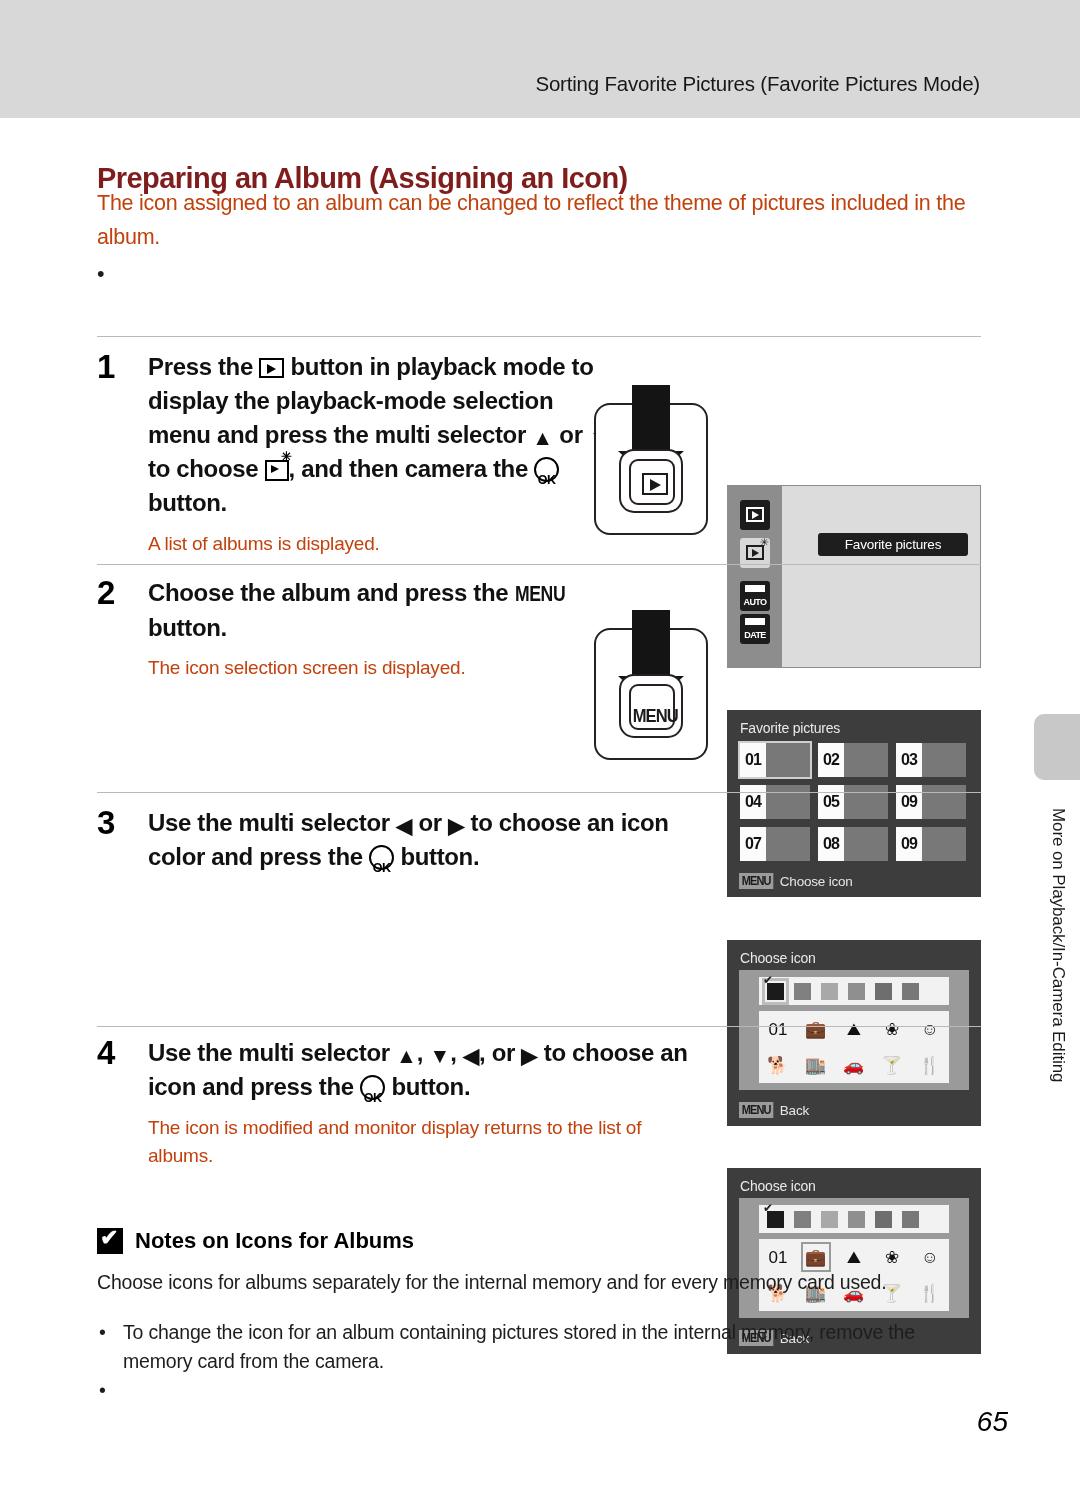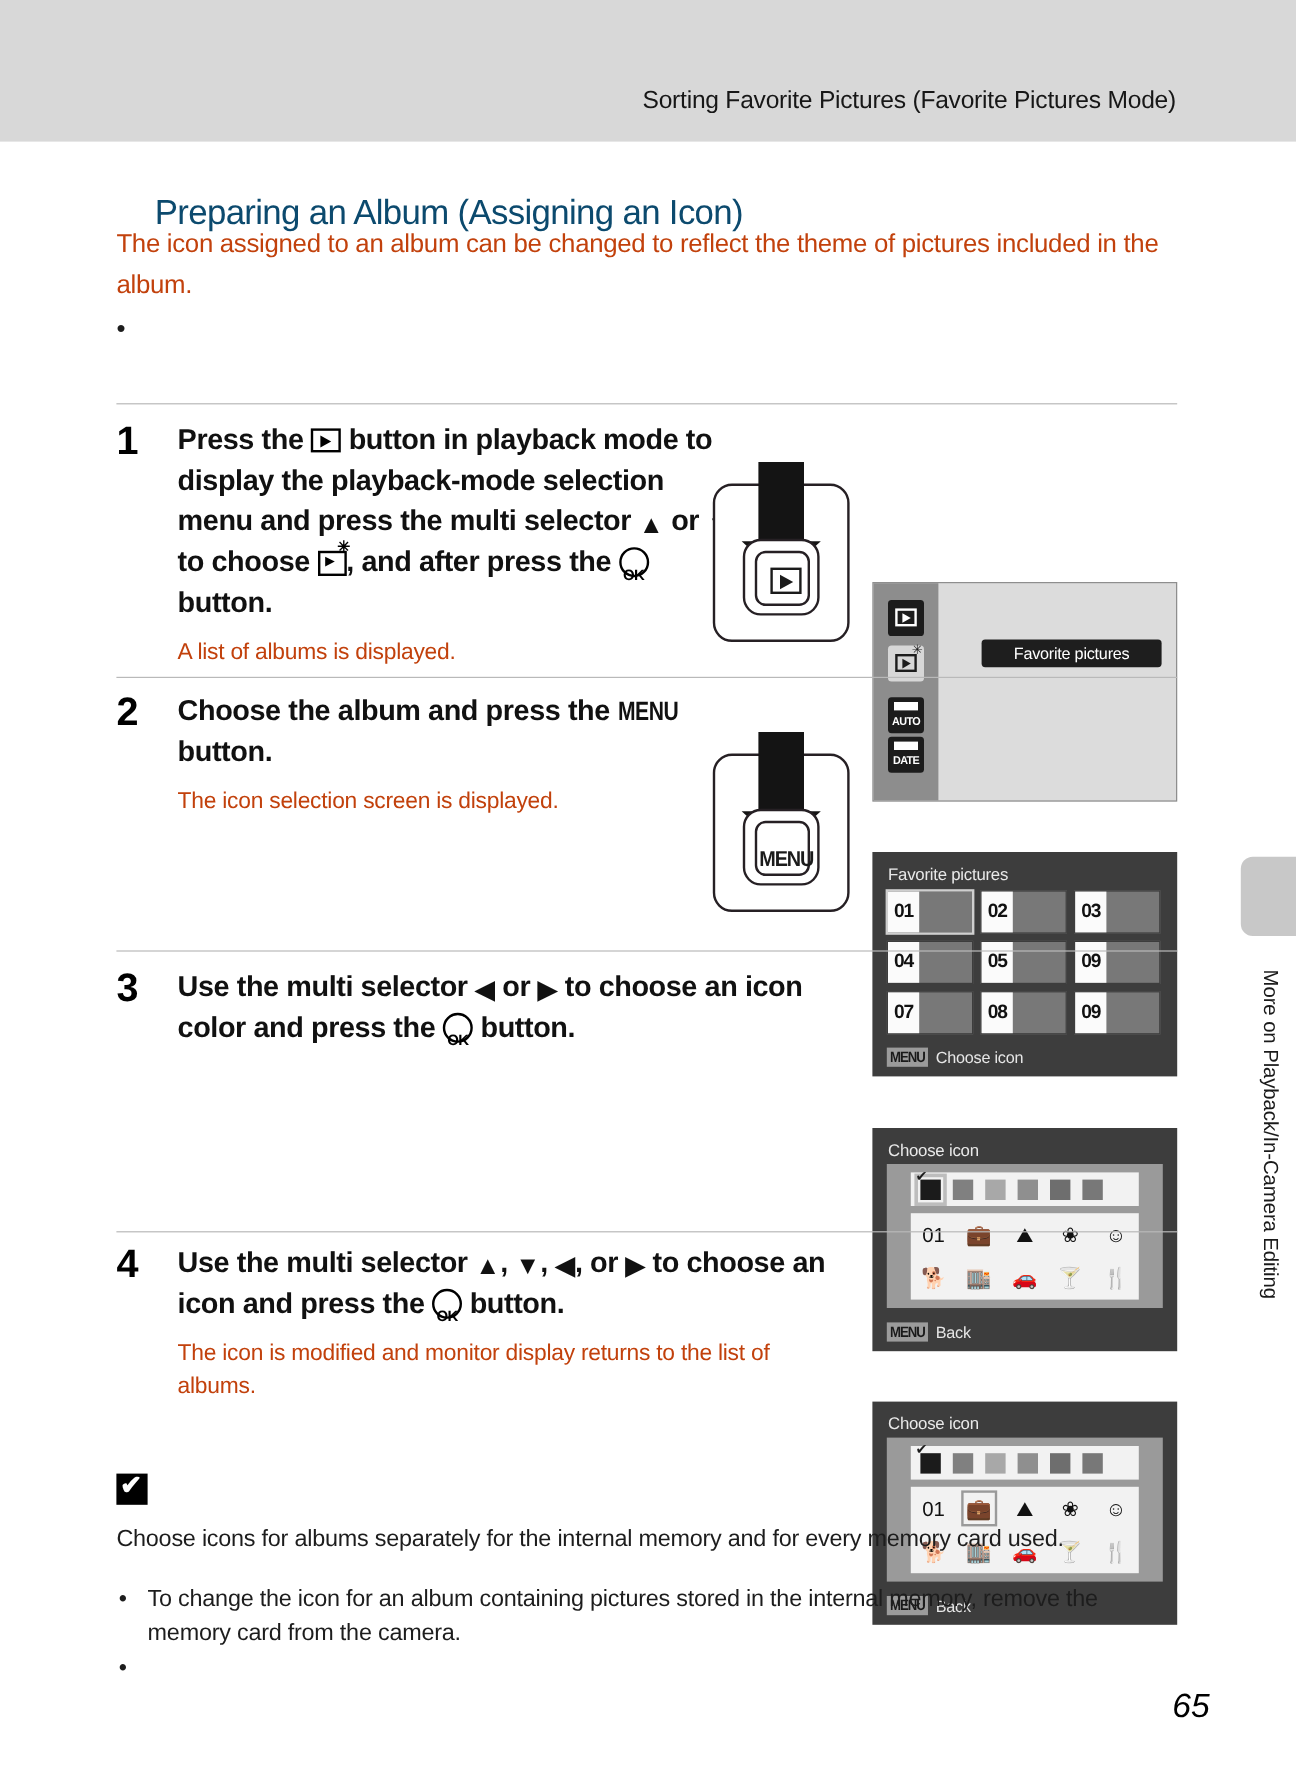--- a/index.html
+++ b/index.html
@@ -23,23 +23,22 @@
     position: absolute; right: 100px; top: 72px;
     font-size: 20.5px; letter-spacing: -0.2px;
     color: #171717; white-space: nowrap;
   }
 
   
   .page { position: absolute; left: 0; top: 118px; width: 1080px; }
 
   .h1 {
     position: absolute; left: 97px; top: 25px;
-    font-size: 29px; font-weight: normal; letter-spacing: -0.55px;
-    color: #0c4a6e;
-    margin-left: 32px;
+    font-size: 29px; font-weight: bold; letter-spacing: -0.55px;
+    color: #7f1d1d;
   }
   .intro {
     position: absolute; left: 97px; top: 68px; width: 880px;
     font-size: 21.5px; line-height: 34px; color: #c2410c;
     letter-spacing: -0.25px;
   }
   .intro-bullet {
     position: absolute; left: 97px; top: 140px; width: 890px;
     font-size: 21.5px; line-height: 32px; color: #1d1d1d;
     letter-spacing: -0.25px;
@@ -349,21 +348,21 @@
 
   <div class="intro-bullet">
     <span class="dot">•</span>
   </div>
 
   <hr class="rule" style="top:218px">
 
   <div class="step" style="top:232px">
     <div class="step-num">1</div>
     <div class="step-body" style="width:470px">
-      <span>Press the </span><span class="gl gl-play"></span><span> button in playback mode to display the playback-mode selection menu and press the multi selector </span><span class="gl gl-up">▲</span><span> or </span><span class="gl gl-up">▼</span><span> to choose </span><span class="gl gl-fav"></span><span>, and after press the </span><span class="gl gl-ok"></span><span> button.</span>
+      <span>Press the </span><span class="gl gl-play"></span><span> button in playback mode to display the playback-mode selection menu and press the multi selector </span><span class="gl gl-up">▲</span><span> or </span><span class="gl gl-up">▼</span><span> to choose </span><span class="gl gl-fav"></span><span>, and then camera the </span><span class="gl gl-ok"></span><span> button.</span>
     </div>
     <div class="step-note" style="top:180px">A list of albums is displayed.</div>
   </div>
 
   <div class="btn-ill" style="left:594px; top:285px">
     <div class="frame"></div>
     <div class="arrow"></div>
     <div class="key">
       <div class="key-inner">
         <div class="key-play"></div>
@@ -529,20 +528,21 @@
     </div>
     <div class="footer">
       <span class="menu-chip">MENU</span>
       <span class="lbl">Back</span>
     </div>
   </div>
 
   <div class="notes" style="top:1110px">
     <div class="notes-head">
       <span class="check-box"></span>
+      <span>Notes on Icons for Albums</span>
     </div>
     <div class="notes-intro">Choose icons for albums separately for the internal memory and for every memory card used.</div>
     <div class="nb" style="top:90px">
       <span class="dot">•</span>
       <span>To change the icon for an album containing pictures stored in the internal memory, remove the memory card from the camera.</span>
     </div>
     <div class="nb" style="top:148px">
       <span class="dot">•</span>
     </div>
   </div>

